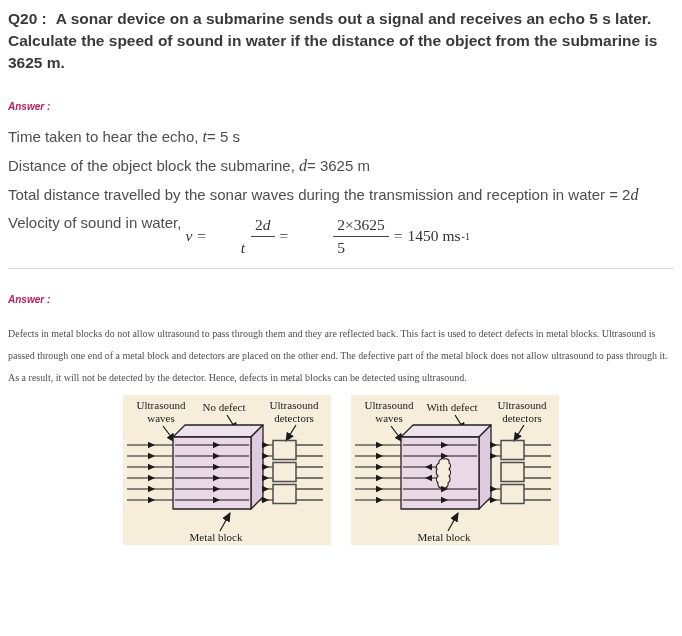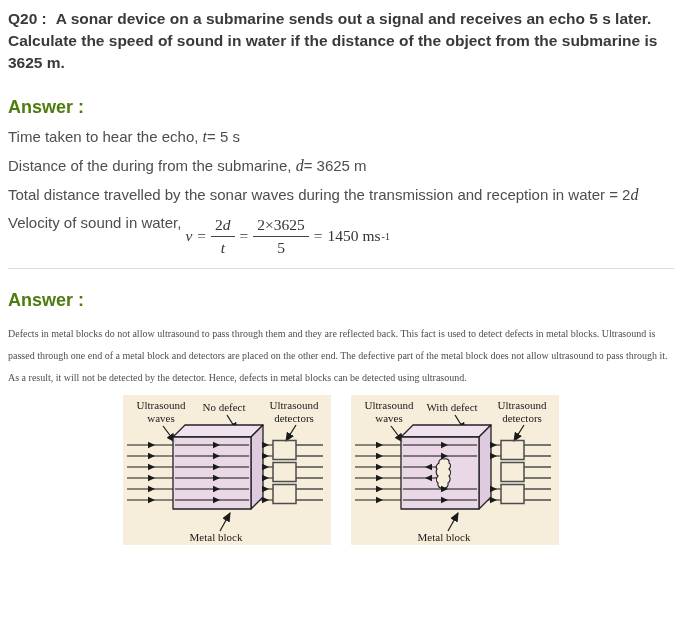--- a/index.html
+++ b/index.html
@@ -8,22 +8,23 @@
     width: 682px; height: 636px; background: #ffffff;
     padding: 0 8px 0 8px; overflow: hidden;
     font-family: "Liberation Sans", "DejaVu Sans", sans-serif;
   }
   .question {
     margin: 8px 0 0; font-size: 15.5px; line-height: 22px;
     font-weight: 600; color: #3a3a3a;
   }
   .question .q-label { margin-right: 9px; }
   .ans-label {
-    font-size: 18px; font-weight: 600; color: #4d7c0f; margin: 22px 0 0;
+    font-size: 10px; font-weight: 600; color: #be185d; margin: 22px 0 0;
     line-height: 22px;
+    font-style: italic;
   }
   .body-line {
     font-size: 15px; color: #4e4e4e; margin: 8px 0 0; line-height: 22px;
   }
   .body-line.m7 { margin-top: 7px; }
   .var-inline {
     font-family: "Liberation Serif", serif; font-style: italic;
     font-size: 16px; color: #3f3f3f;
   }
   .para {
@@ -33,21 +34,21 @@
     margin: 8px 0 0; font-size: 15px; color: #4e4e4e;
     display: flex; height: 44px;
   }
   .math {
     font-family: "Liberation Serif", serif; font-size: 15.5px; color: #333333;
     display: inline-flex; align-items: center; margin-left: 4px;
   }
   .math .mvar { font-style: italic; }
   .math .meq { margin: 0 5px; }
   .frac { display: inline-block; text-align: center; line-height: 1.1; }
-  .frac .num { display: block; border-bottom: 1px solid #444; padding: 0 4px 2px; }
+  .frac .num { display: block; border-bottom: 1px solid #444; padding: 0 4px 2px; margin-left: 40px; }
   .frac .num .mvar, .frac .den .mvar { font-style: italic; }
   .frac .den { display: block; padding-top: 2px; }
   .msup { font-size: 10px; vertical-align: super; margin-left: 1px; }
   .divider { border: none; border-top: 1px solid #dcdcdc; margin: 10px 0 0; }
   .q21 { margin-top: 12px; }
   .ans-label.a2 { margin-top: 20px; }
   .diagram-row {
     margin: 6px 0 0; display: flex; justify-content: center; gap: 20px;
   }
   .panel { display: block; }
@@ -60,21 +61,21 @@
 <body>
 
 <div class="page">
 
   <p class="question"><span class="q-label">Q20 :</span><span>A sonar device on a submarine sends out a signal and receives an echo 5 s later. Calculate the speed of sound in water if the distance of the object from the submarine is 3625 m.</span></p>
 
   <p class="ans-label">Answer :</p>
 
   <p class="body-line"><span>Time taken to hear the echo, </span><span class="var-inline">t</span><span>= 5 s</span></p>
 
-  <p class="body-line m7"><span>Distance of the during from the submarine, </span><span class="var-inline">d</span><span>= 3625 m</span></p>
+  <p class="body-line m7"><span>Distance of the object block the submarine, </span><span class="var-inline">d</span><span>= 3625 m</span></p>
 
   <p class="body-line m7"><span>Total distance travelled by the sonar waves during the transmission and reception in water = 2</span><span class="var-inline">d</span></p>
 
   <div class="formula-line">
     <span>Velocity of sound in water,</span>
     <span class="math">
       <span class="mvar">v</span>
       <span class="meq">=</span>
       <span class="frac">
         <span class="num"><span>2</span><span class="mvar">d</span></span>

